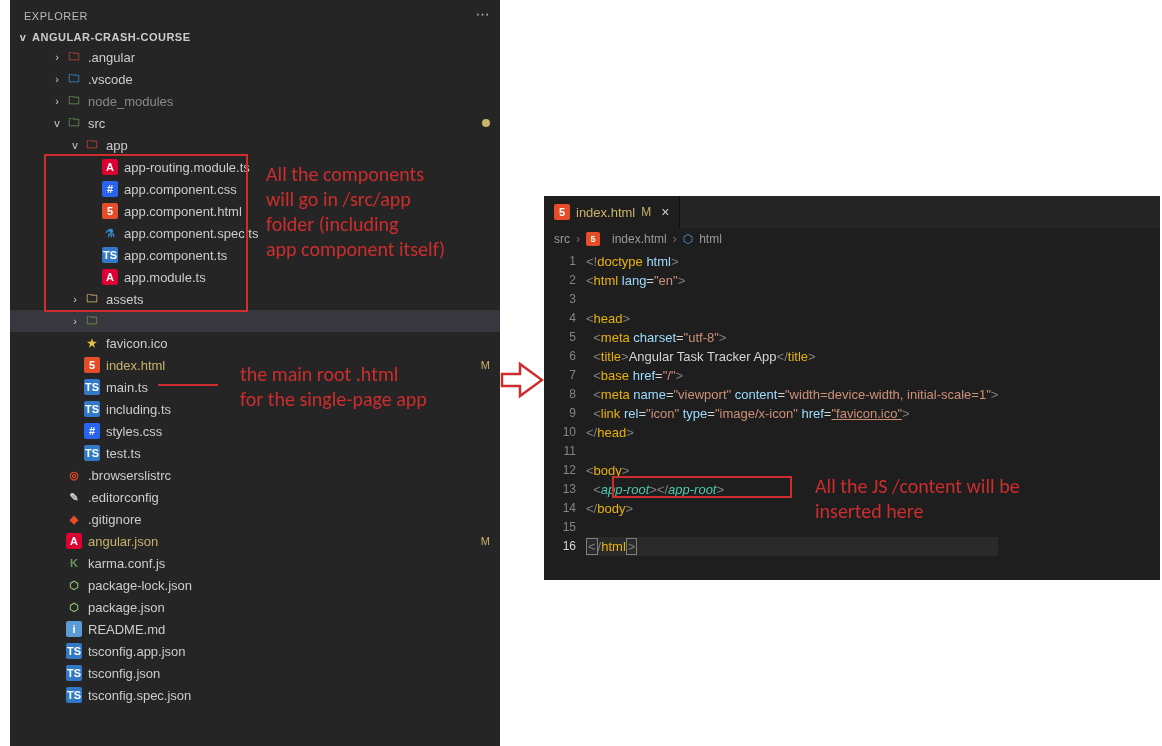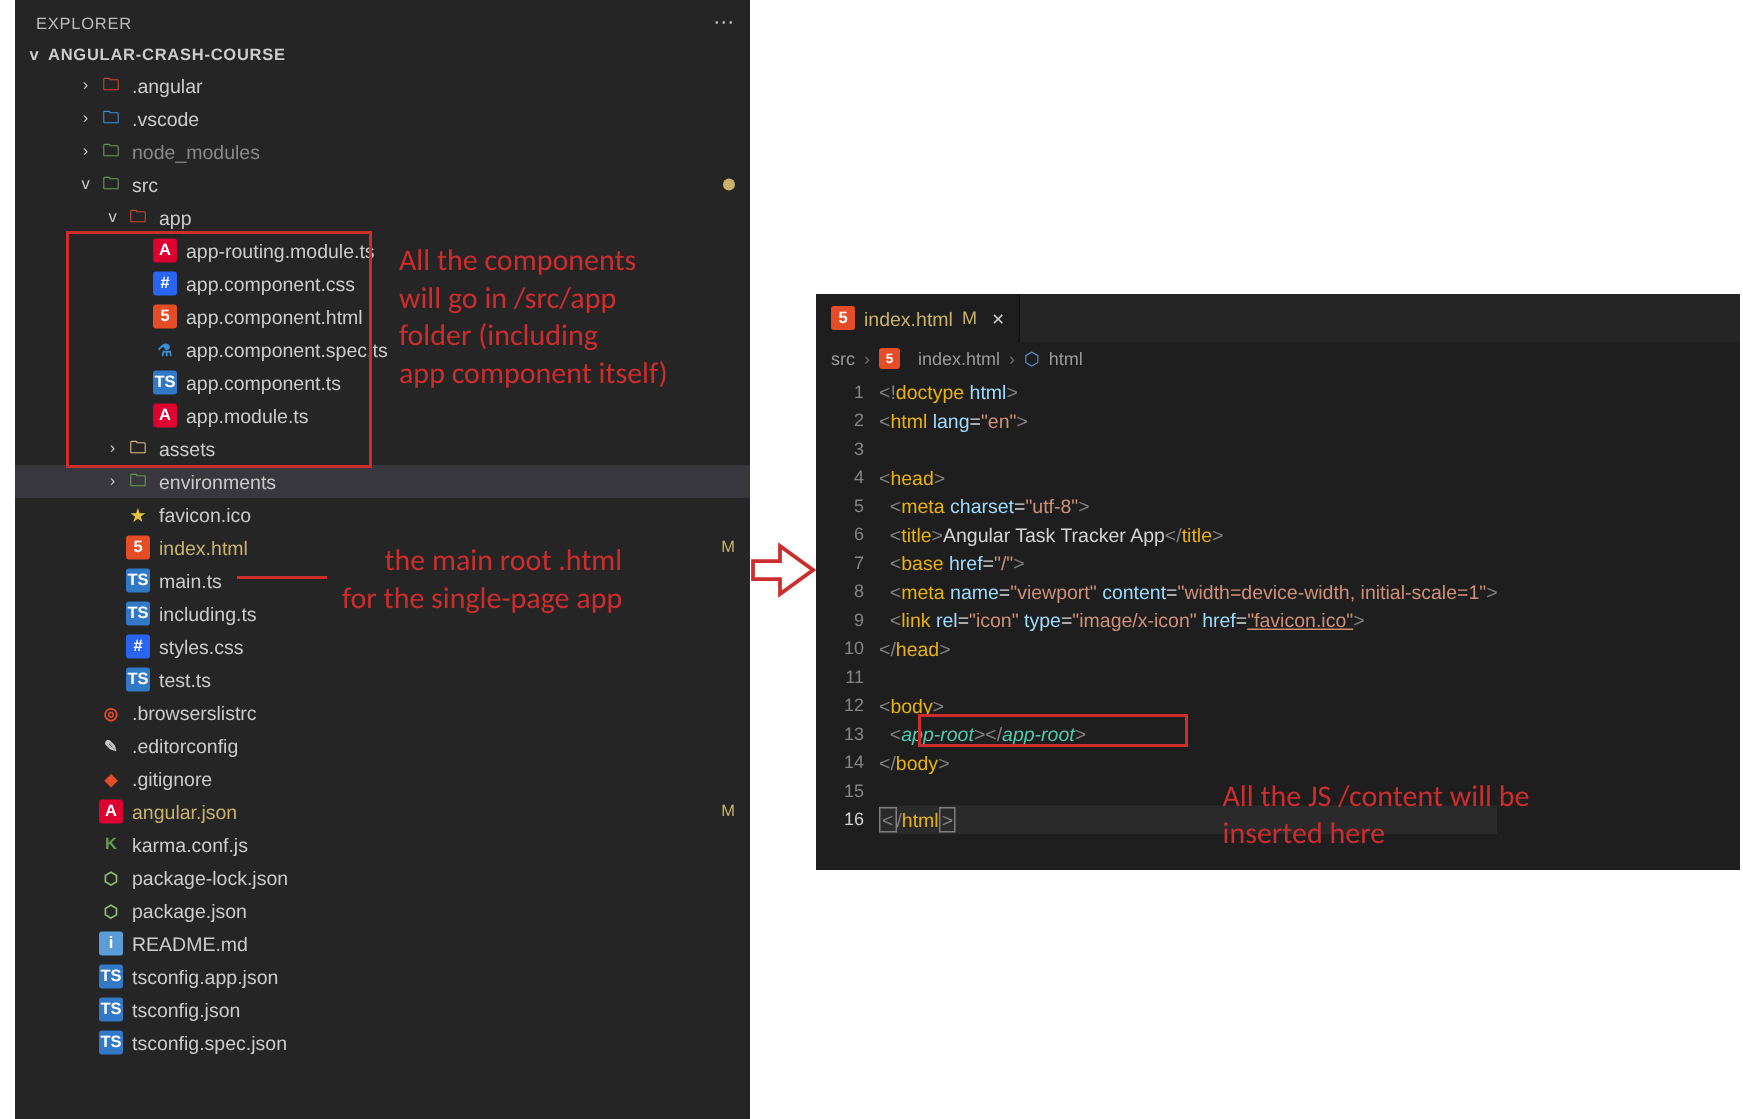--- a/index.html
+++ b/index.html
@@ -130,21 +130,20 @@
         <span class="label">app.module.ts</span>
       </div>
       <div class="row indent-3">
         <span class="chev">›</span>
         <span class="ic ic-folder">🗀</span>
         <span class="label">assets</span>
       </div>
       <div class="row indent-3 sel">
         <span class="chev">›</span>
         <span class="ic ic-folder-star">🗀</span>
-        <span class="label">environments</span>
       </div>
       <div class="row indent-3">
         <span class="chev"></span>
         <span class="ic ic-star">★</span>
         <span class="label">favicon.ico</span>
       </div>
       <div class="row indent-3 mod">
         <span class="chev"></span>
         <span class="ic ic-html">5</span>
         <span class="label">index.html</span>
@@ -229,21 +228,21 @@
     </div>
 
   <div class="redbox1" style="left:34px; top:154px; width:204px; height:158px;"></div>
 </div>
 
 <div class="ann" style="left:266px; top:162px; white-space:pre-line;">All the components
 will go in /src/app
 folder (including
 app component itself)</div>
 
-<div class="ann" style="left:228px; top:362px; white-space:pre-line;text-align:right;">the main root .html
+<div class="ann" style="left:240px; top:362px; white-space:pre-line;">the main root .html
 for the single-page app</div>
 <div class="ann-line" style="left:158px; top:384px; width:60px;"></div>
 
 <svg class="arrow" style="left:500px; top:360px;" width="44" height="40" viewBox="0 0 44 40">
   <path d="M2 14 L20 14 L20 4 L42 20 L20 36 L20 26 L2 26 Z" fill="none" stroke="#cc2d2d" stroke-width="2.5"></path>
 </svg>
 
 <div class="editor">
   <div class="tabbar">
     <div class="tab">
@@ -297,14 +296,14 @@
         <div>  <span class="t-gray">&lt;</span><span class="t-teal">app-root</span><span class="t-gray">&gt;&lt;/</span><span class="t-teal">app-root</span><span class="t-gray">&gt;</span></div>
         <div><span class="t-gray">&lt;/</span><span class="t-blue">body</span><span class="t-gray">&gt;</span></div>
         <div></div>
         <div class="cur-line"><span class="caretbox"><span class="t-gray">&lt;</span></span><span class="t-gray">/</span><span class="t-blue">html</span><span class="caretbox"><span class="t-gray">&gt;</span></span></div>
       </div>
   </div>
 
   <div class="redbox2" style="left:68px; top:280px; width:180px; height:22px;"></div>
 </div>
 
-<div class="ann" style="left:815px; top:474px; white-space:pre-line;margin-top:45px;">All the JS /content will be
+<div class="ann" style="left:815px; top:474px; white-space:pre-line;">All the JS /content will be
 inserted here</div>
 
 </body></html>

